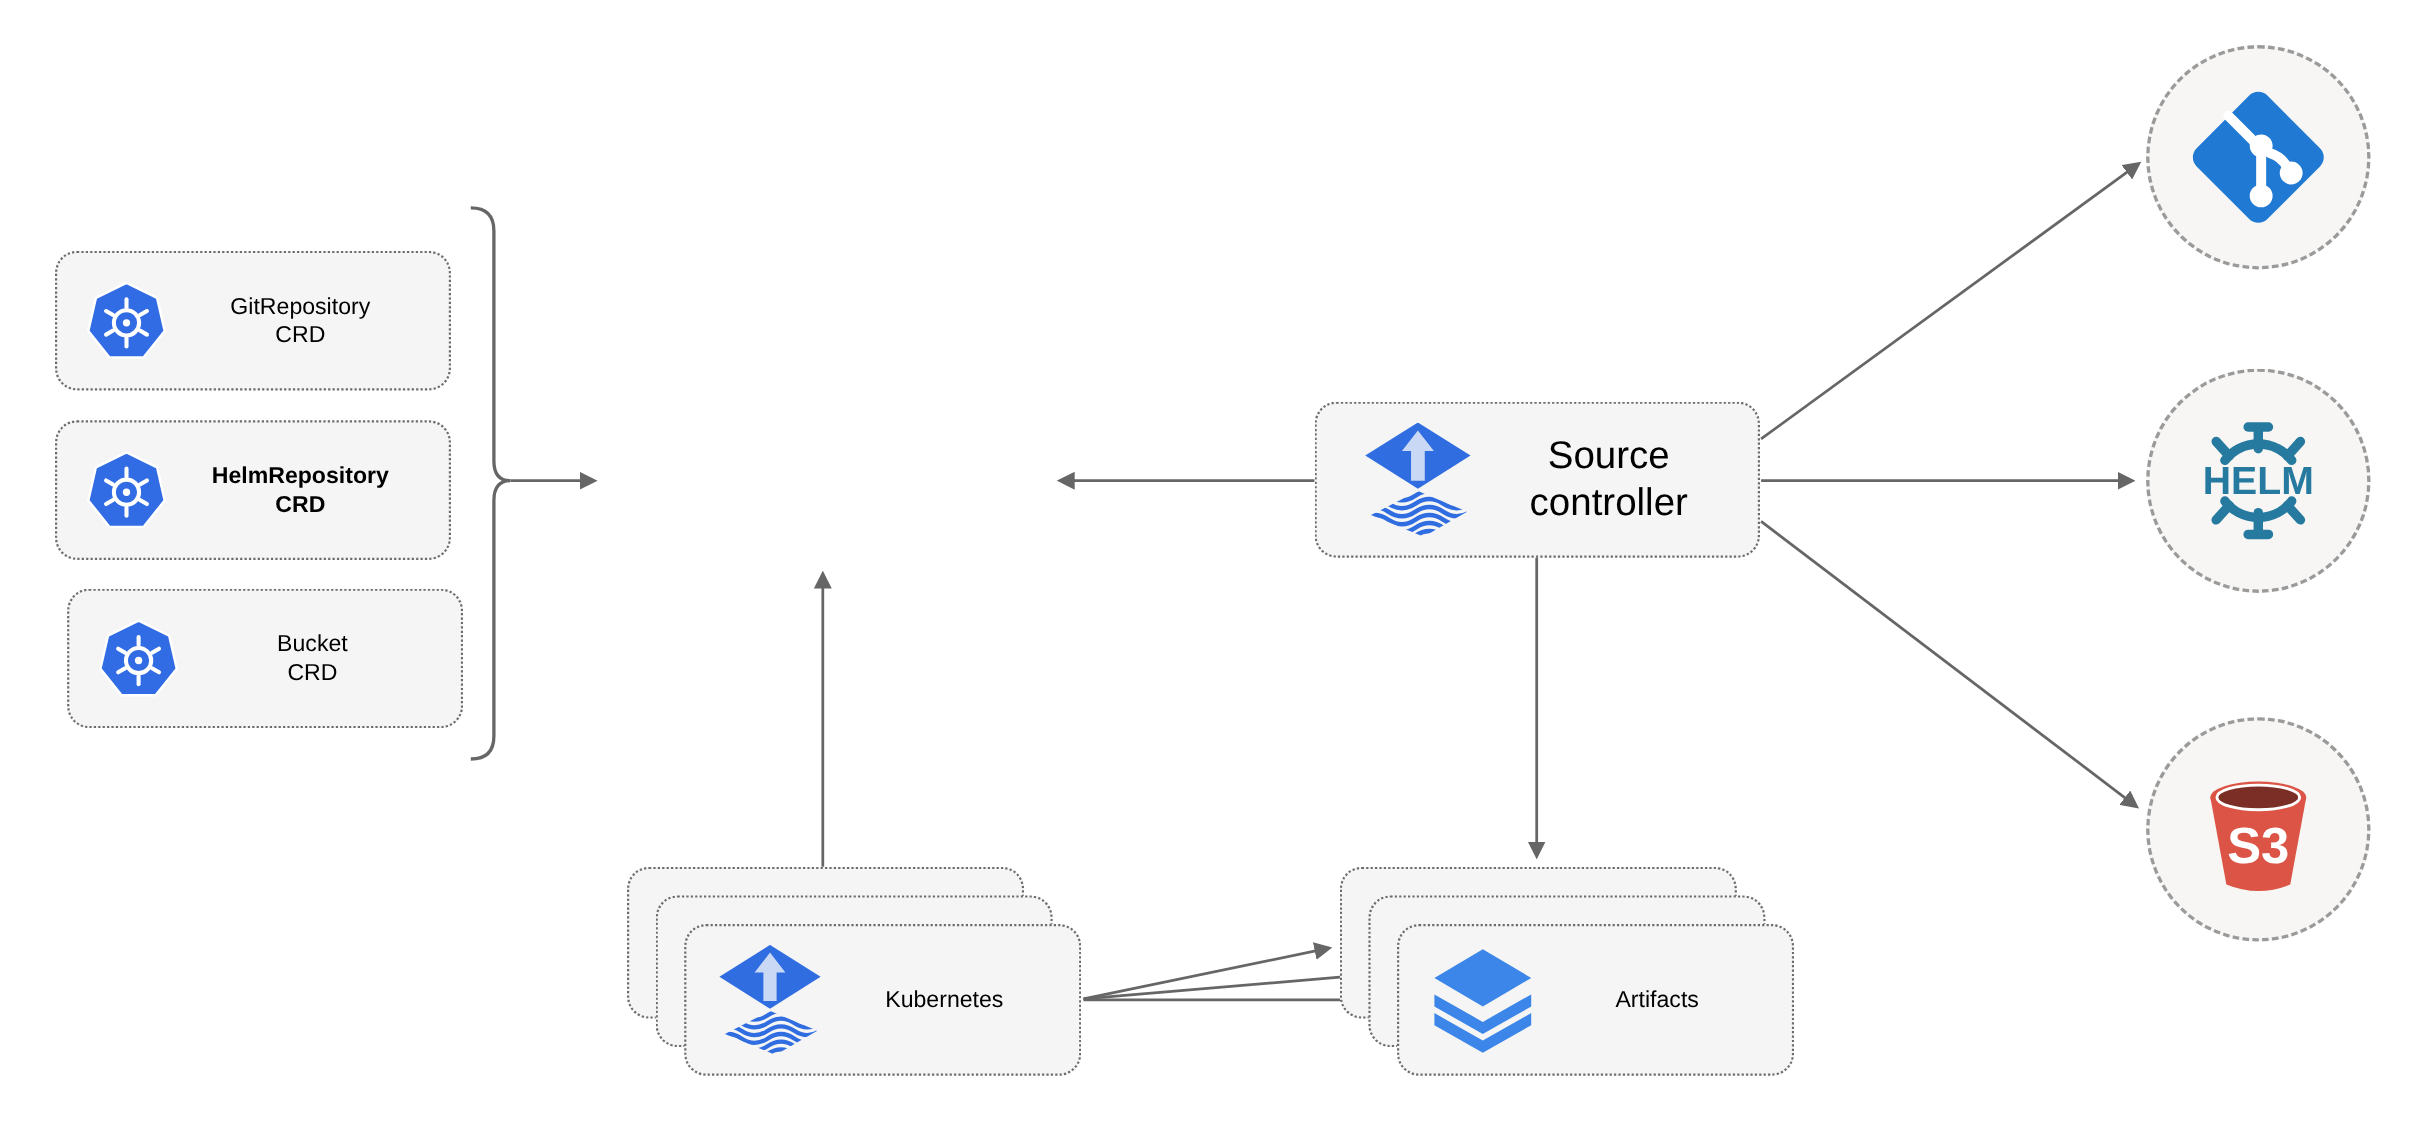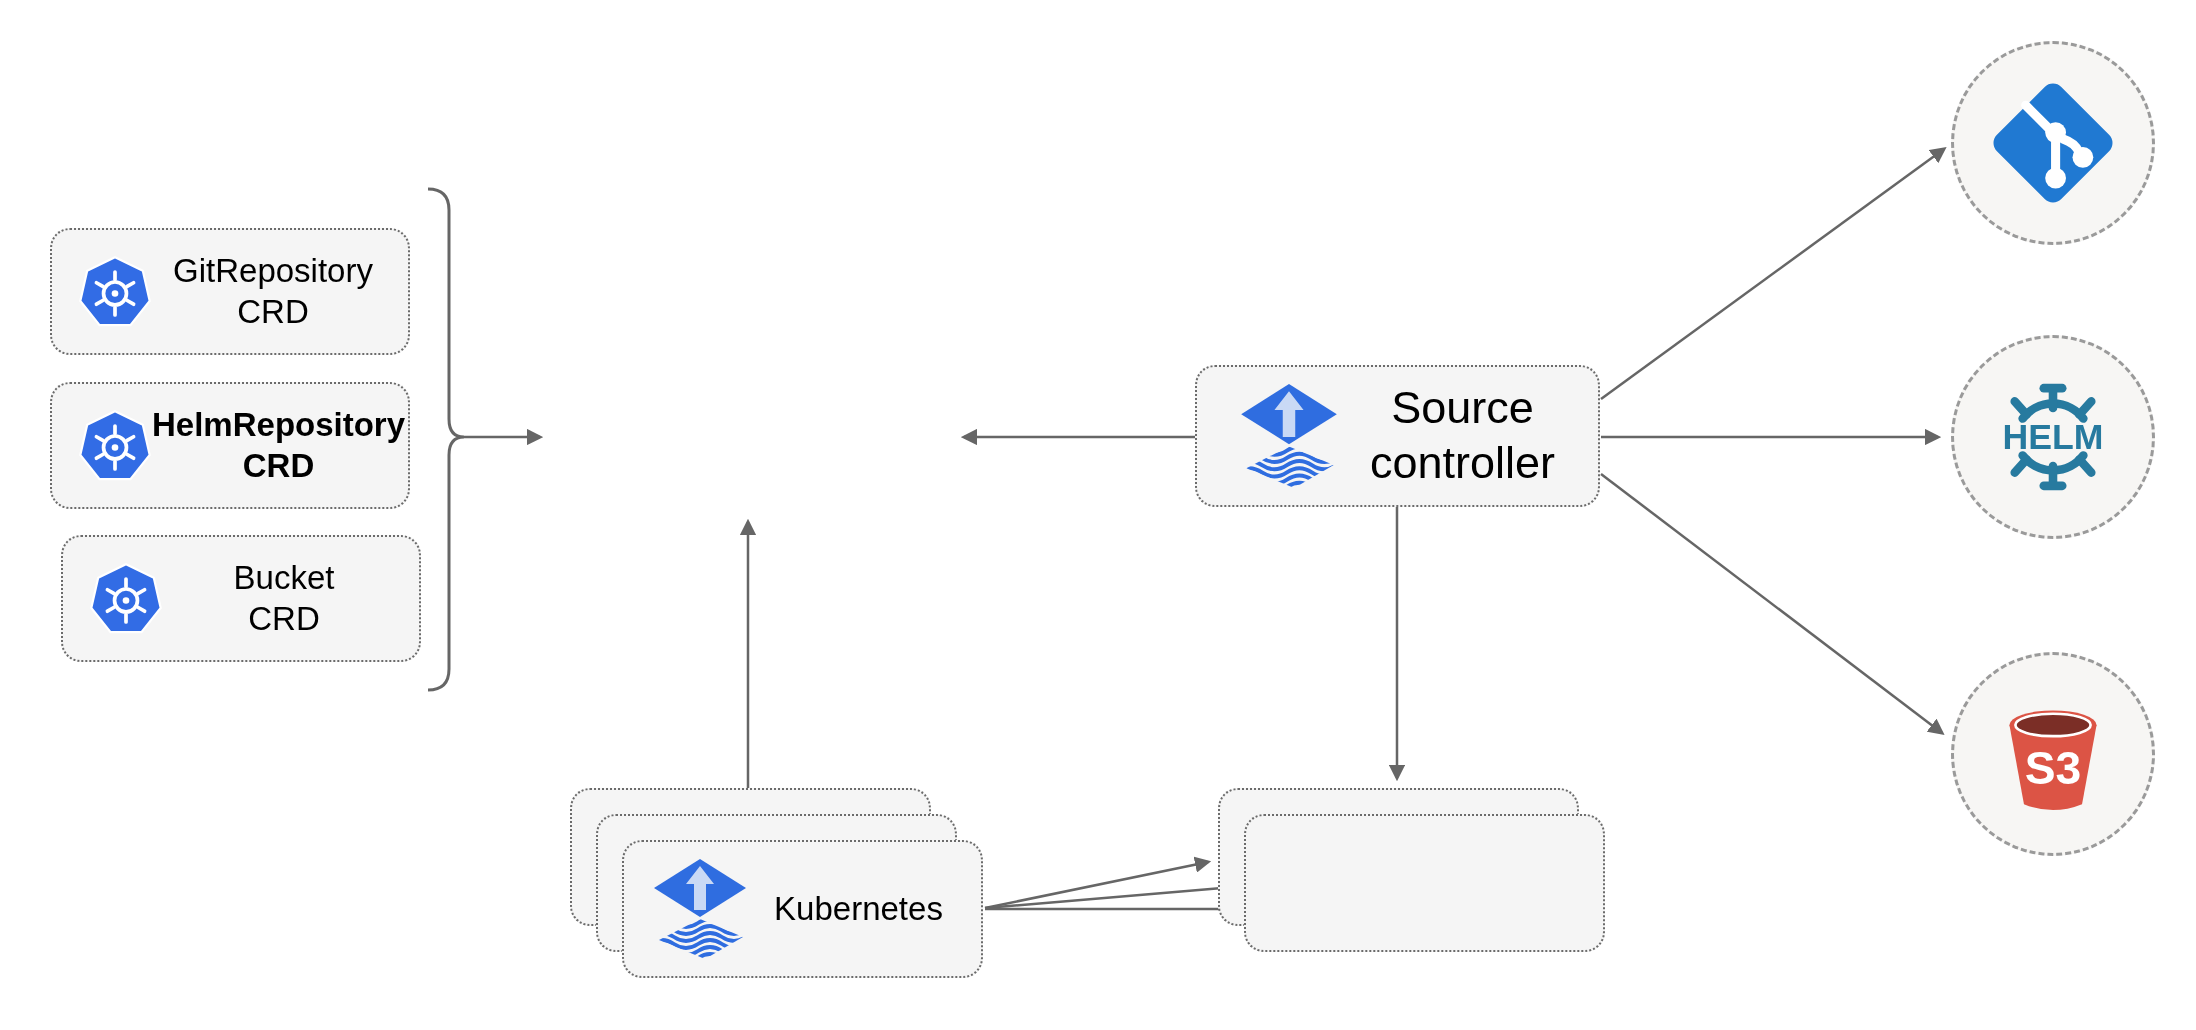--- a/index.html
+++ b/index.html
@@ -12,21 +12,21 @@
   *{box-sizing:border-box;margin:0;padding:0;}
   html,body{background:var(--canvas-bg);}
   body{font-family:"Liberation Sans",sans-serif;color:var(--text);}
   .canvas{position:relative;width:2196px;height:1030px;background:var(--canvas-bg);overflow:hidden;}
   .edges{position:absolute;left:0;top:0;width:2196px;height:1030px;pointer-events:none;}
   .node{
     position:absolute;display:flex;align-items:center;
     background:var(--node-fill);border:2.5px dotted var(--node-border);border-radius:20px;
   }
   .node .icon{flex:0 0 auto;display:flex;align-items:center;justify-content:center;margin-left:26px;}
-  .node .label{flex:1 1 auto;text-align:center;font-size:33px;line-height:1.22;color:var(--text);padding-right:14px;}
+  .node .label{flex:1 1 auto;text-align:center;font-size:21px;line-height:1.22;color:var(--text);padding-right:14px;}
   .stackbox{
     position:absolute;background:var(--node-fill);
     border:2.5px dotted var(--node-border);border-radius:20px;
   }
   .circle{
     position:absolute;width:204px;height:204px;border-radius:50%;
     background:var(--circle-fill);border:3px dashed var(--circle-border);
     display:flex;align-items:center;justify-content:center;
   }
   svg{display:block;}
@@ -132,36 +132,44 @@
     <span class="label"><span>Bucket</span><br><span>CRD</span></span>
   </div>
 
 
   <div class="node" style="left:1195px;top:365px;width:405px;height:142px;">
     <span class="icon" style="margin-left:40px;">
         <svg width="104" height="104">
           <use href="#sym-flux"></use>
         </svg>
       </span>
-    <span class="label" style="font-size:45px;"><span>Source</span><br><span>controller</span></span>
+    <span class="label" style="font-size:35px;"><span>Source</span><br><span>controller</span></span>
   </div>
 
   <div class="stackbox" style="left:570px;top:788px;width:361px;height:138px;"></div>
   <div class="stackbox" style="left:596px;top:814px;width:361px;height:138px;"></div>
   <div class="node" style="left:622px;top:840px;width:361px;height:138px;">
     <span class="icon">
         <svg width="100" height="100">
           <use href="#sym-flux"></use>
         </svg>
       </span>
     <span class="label">Kubernetes</span>
   </div>
 
   <div class="stackbox" style="left:1218px;top:788px;width:361px;height:138px;"></div>
   <div class="stackbox" style="left:1244px;top:814px;width:361px;height:138px;"></div>
+  <div class="node" style="left:1270px;top:840px;width:361px;height:138px;">
+    <span class="icon">
+        <svg width="100" height="100">
+          <use href="#sym-layers"></use>
+        </svg>
+      </span>
+    <span class="label">Artifacts</span>
+  </div>
 
   <div class="circle" style="left:1951px;top:41px;">
     <span>
         <svg width="130" height="130">
           <use href="#sym-git"></use>
         </svg>
       </span>
   </div>
 
   <div class="circle" style="left:1951px;top:335px;text-align:right;">

